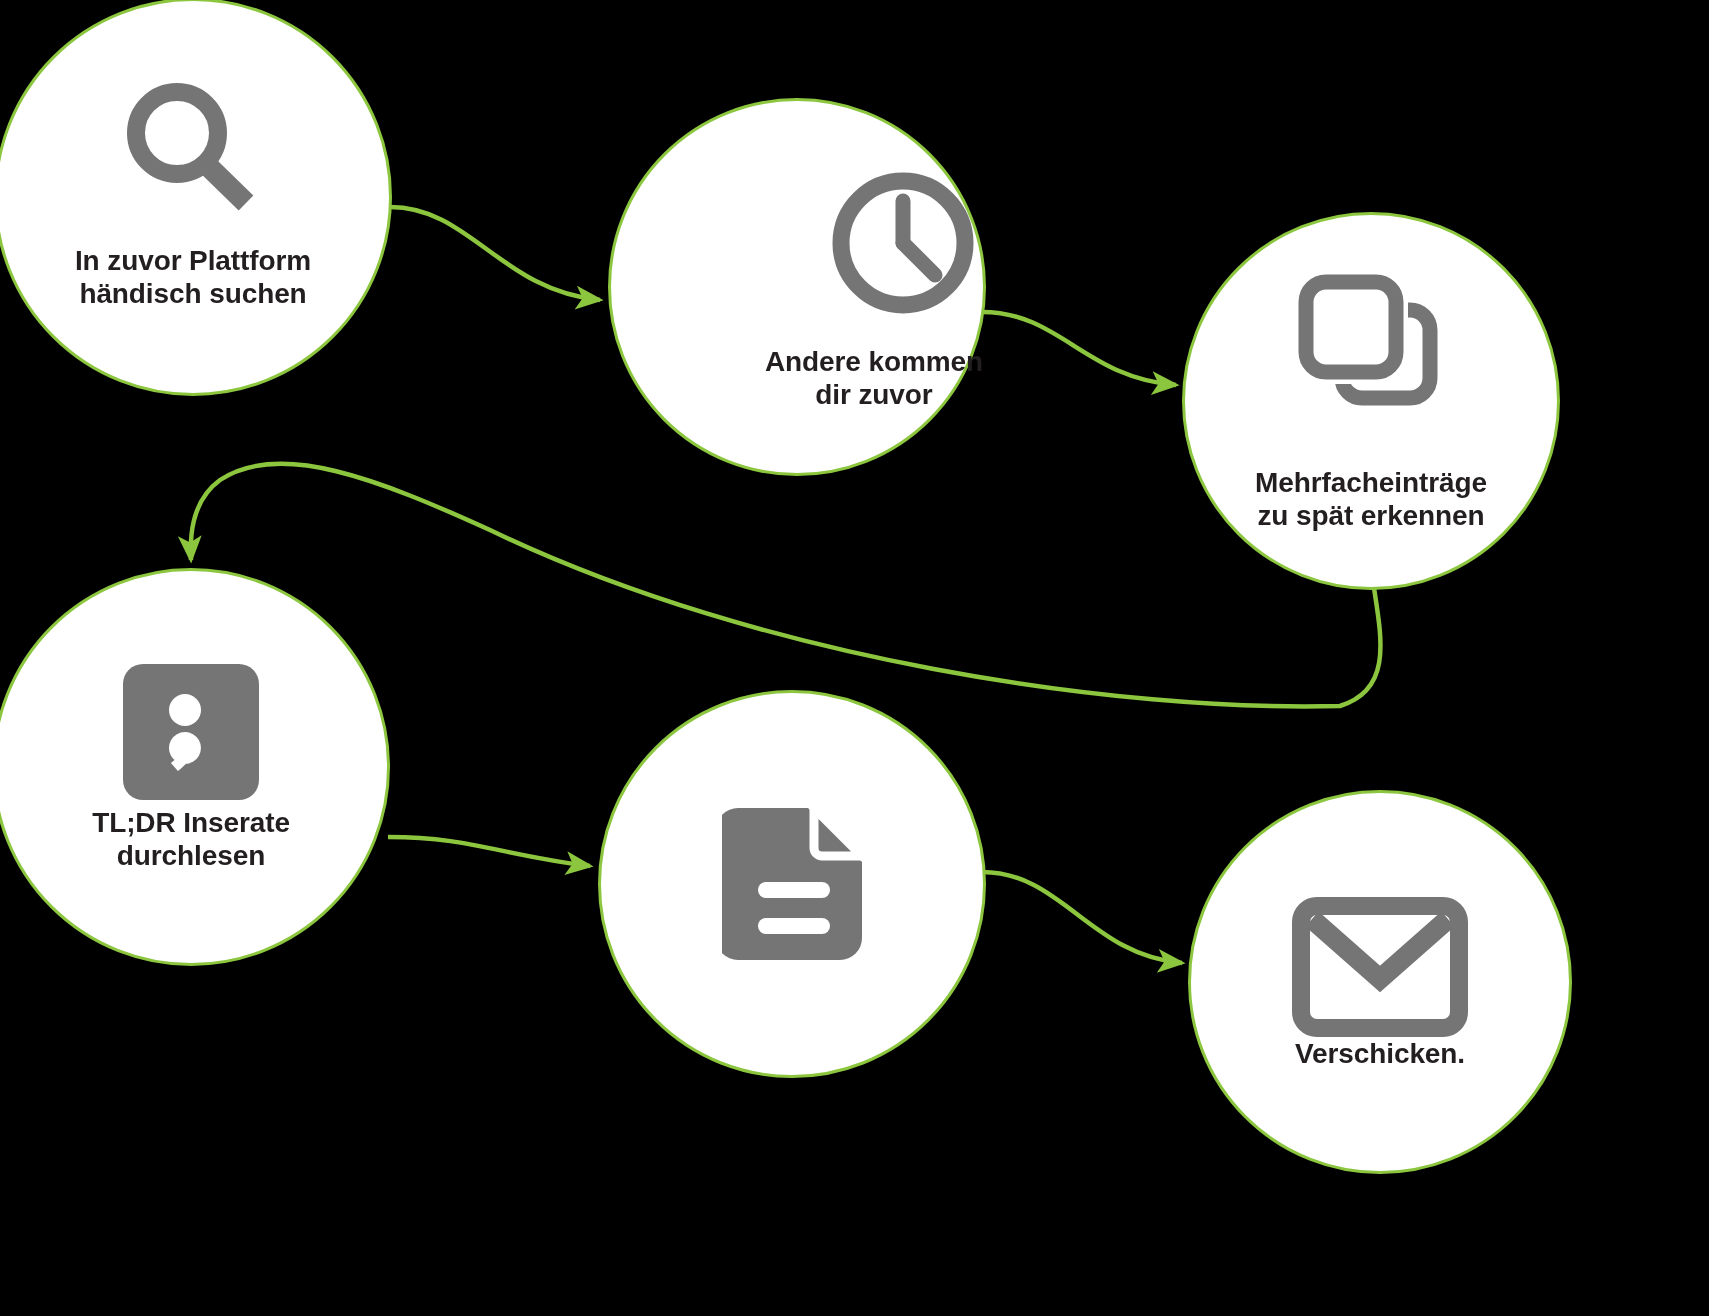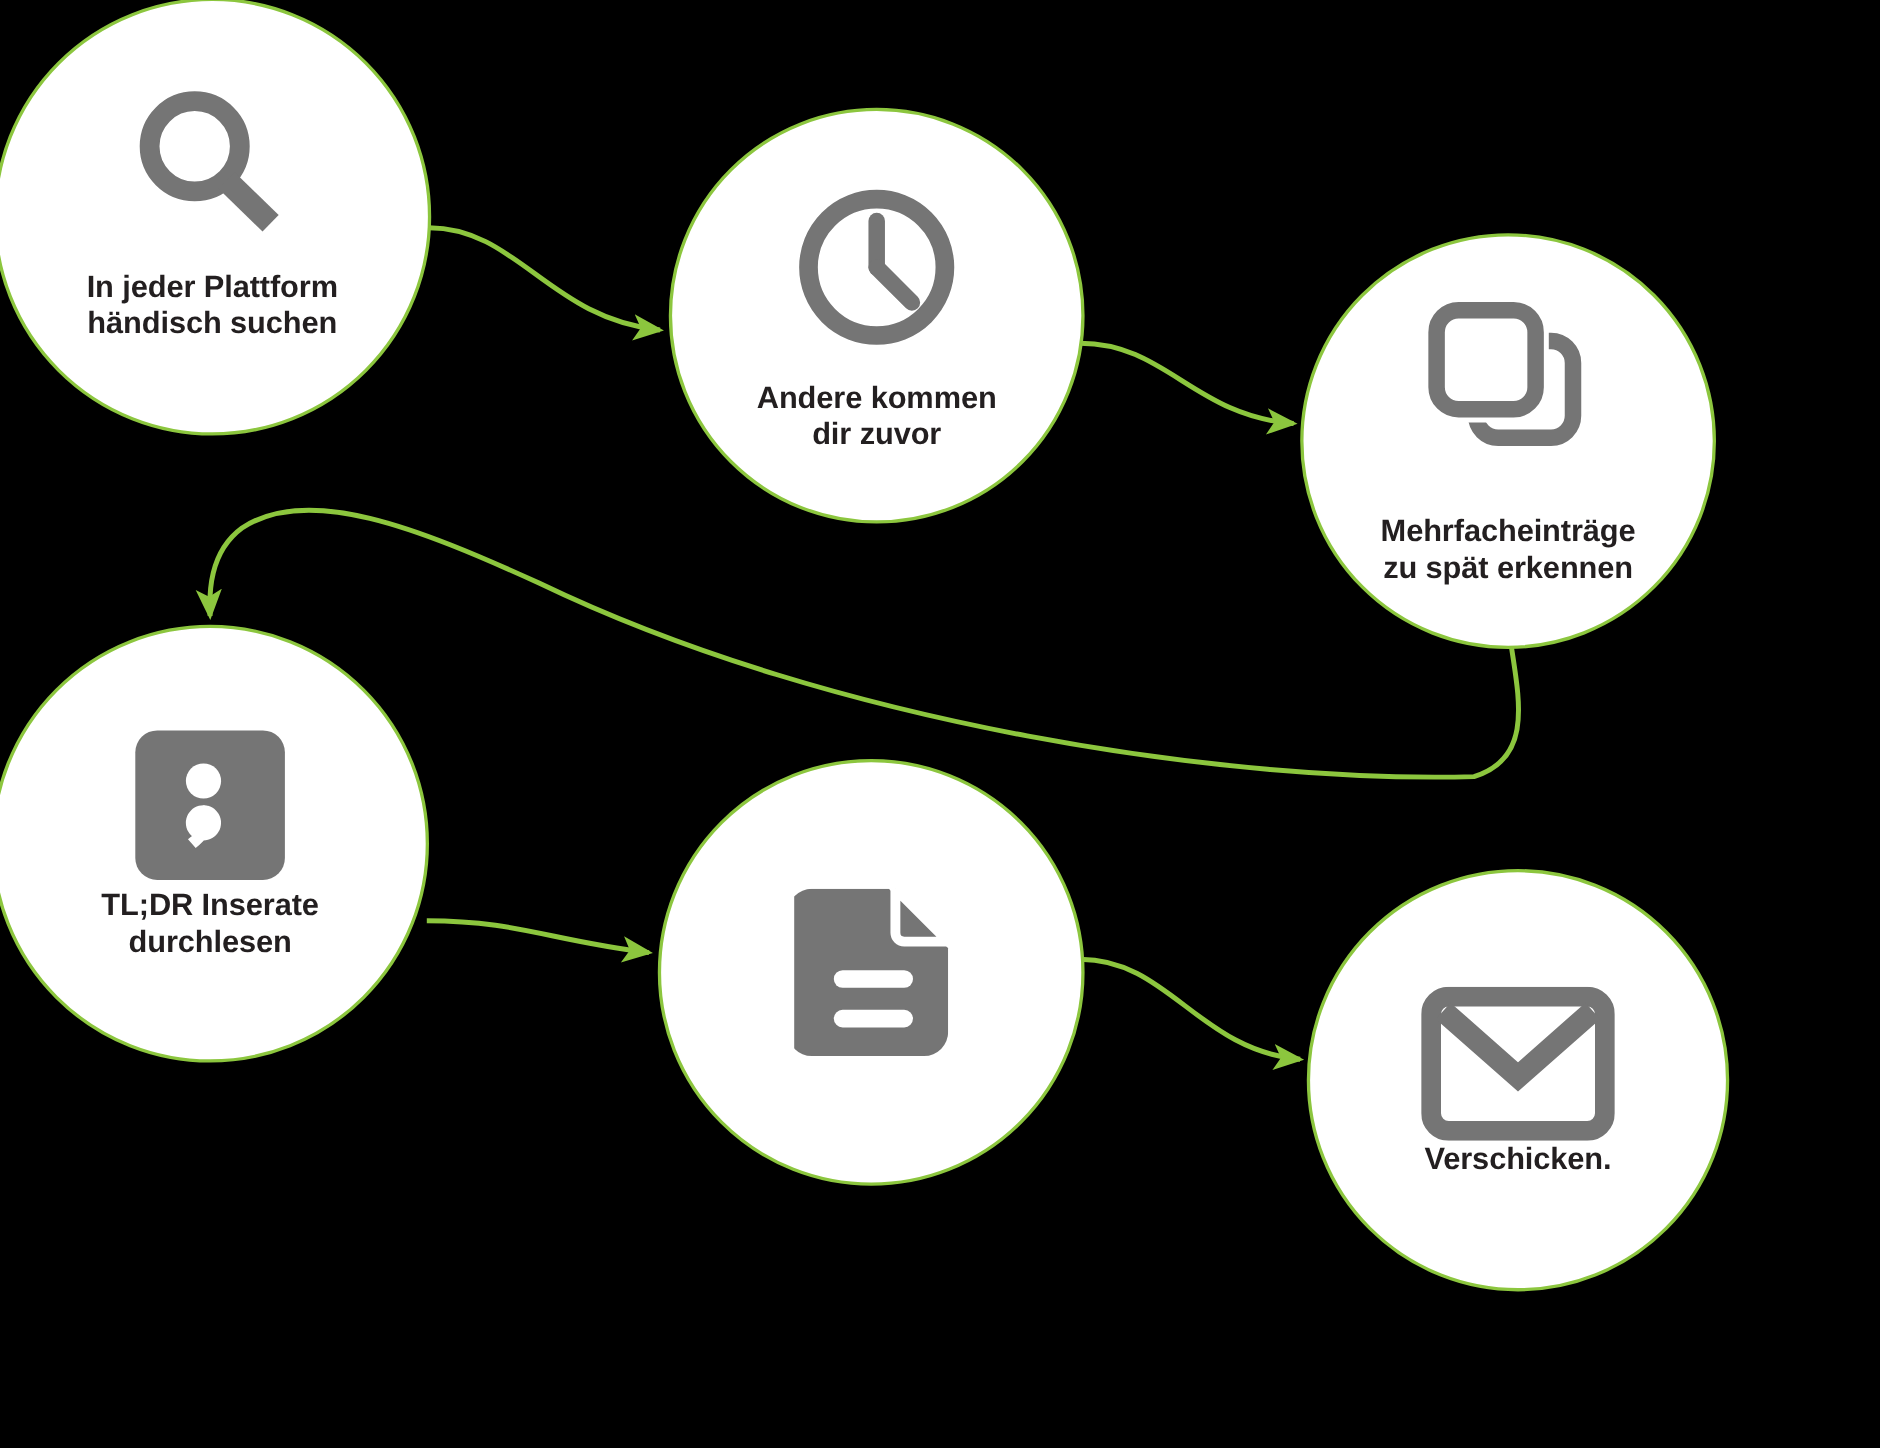--- a/index.html
+++ b/index.html
@@ -41,21 +41,21 @@
   .node-label {
     color: #231F20;
     font-weight: bold;
     text-align: center;
     line-height: 1.18;
     letter-spacing: -0.1px;
     white-space: pre-line;
   }
   
   #node-0 { left: -6px;   top: -2px;   width: 398px;  height: 398px; }
-  #node-1 { left: 608px;  top: 98px;   width: 378px;  height: 378px; }
+  #node-1 { left: 608px;  top: 98px;   width: 378px;  height: 378px; align-items: flex-end; }
   #node-2 { left: 1182px; top: 212px;  width: 378px;  height: 378px; gap: 28px; }
   #node-3 { left: -8px;   top: 568px;  width: 398px;  height: 398px; }
   #node-4 { left: 598px;  top: 690px;  width: 388px;  height: 388px; }
   #node-5 { left: 1188px; top: 790px;  width: 384px;  height: 384px; }
 
   #node-0 .node-label { font-size: 28px; margin-top: 20px; }
   #node-1 .node-label { font-size: 28px; margin-top: 22px; }
   #node-2 .node-label { font-size: 28px; margin-top: 22px; }
   #node-3 .node-label { font-size: 28px; margin-top: 4px; }
   #node-4 .node-label { font-size: 28px; margin-top: 22px; }
@@ -92,21 +92,21 @@
     <path d="M 982 872 C 1062 872, 1090 955, 1182 963" fill="none" stroke="#8CC63E" stroke-width="4.5" marker-end="url(#arrowhead)"></path>
   </svg>
 
   <div class="node" id="node-0">
     <div class="node-icon">
       <svg width="146" height="146" viewBox="0 0 146 146">
         <circle cx="57" cy="55" r="41" fill="none" stroke="#757575" stroke-width="18"></circle>
         <line x1="86" y1="86" x2="126" y2="125" stroke="#757575" stroke-width="21" stroke-linecap="butt"></line>
       </svg>
     </div>
-    <div class="node-label">In jeder Plattform
+    <div class="node-label">In zuvor Plattform
 händisch suchen</div>
   </div>
 
   <div class="node" id="node-1">
     <div class="node-icon">
       <svg width="160" height="160" viewBox="0 0 160 160">
         <circle cx="80" cy="80" r="62" fill="none" stroke="#757575" stroke-width="17"></circle>
         <line x1="80" y1="80" x2="80" y2="38" stroke="#757575" stroke-width="15" stroke-linecap="round"></line>
         <line x1="80" y1="80" x2="112" y2="112" stroke="#757575" stroke-width="15" stroke-linecap="round"></line>
       </svg>

